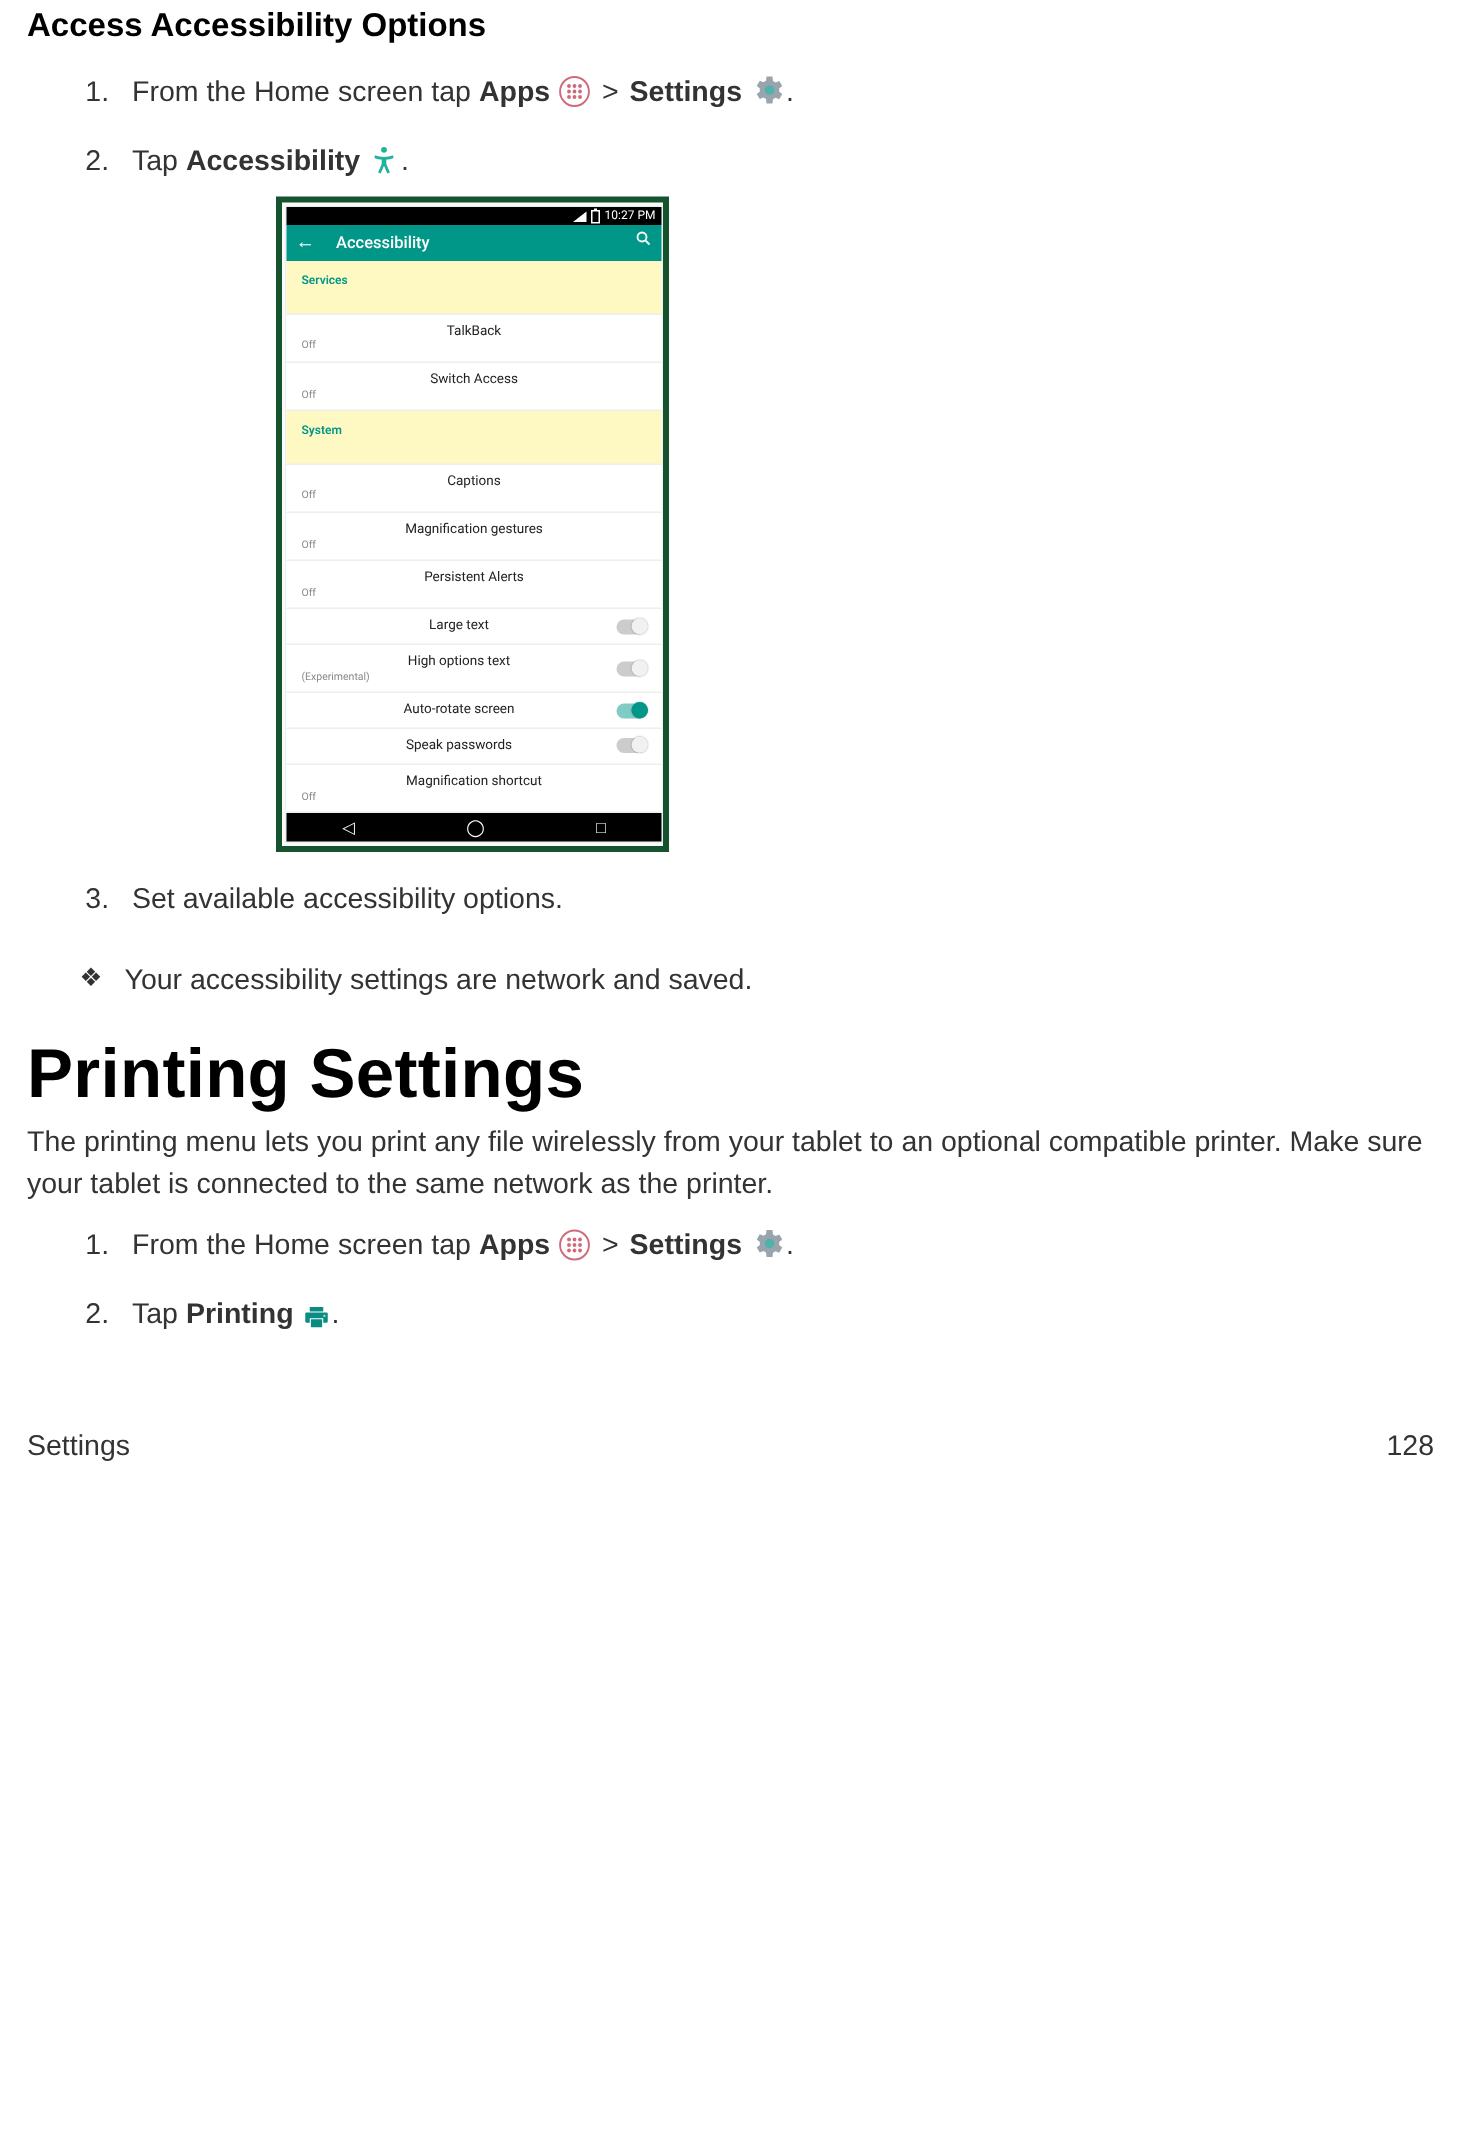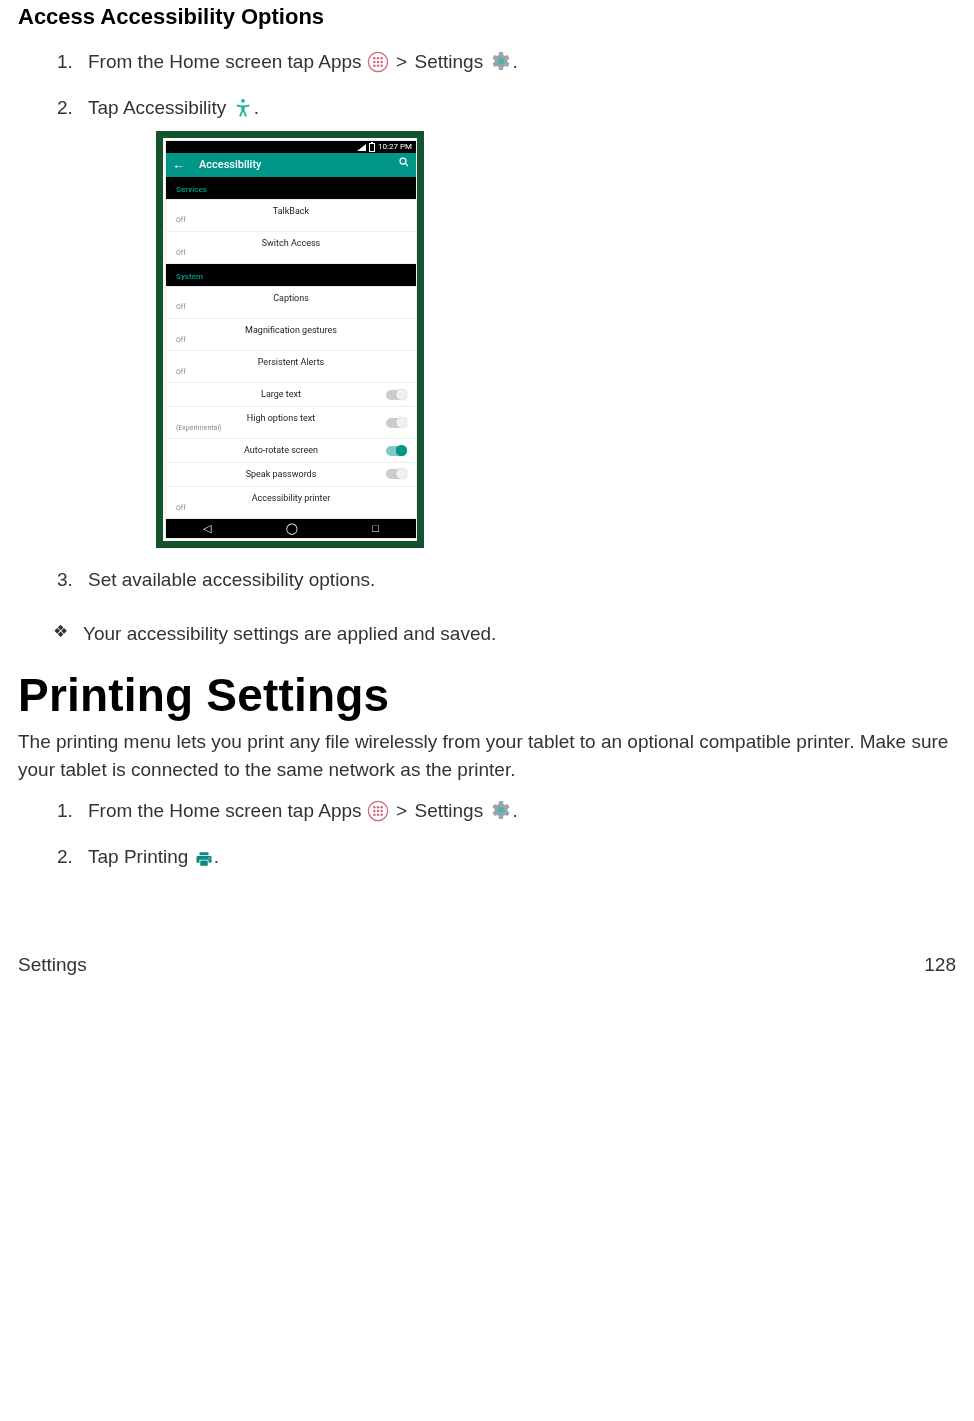--- a/index.html
+++ b/index.html
@@ -37,21 +37,21 @@
     padding-left: 60px;
     margin: 0;
   }
   ol.steps > li {
     padding-left: 10px;
     margin: 14px 0 18px 0;
     line-height: 1.45;
   }
   ol.steps li::marker { color: #333; }
   .sep { display:inline-block; padding: 0 2px; }
-  .bold { font-weight: normal; margin-top: 20px; }
+  .bold { font-weight: bold; margin-top: 20px; }
   p.body-text { margin: 4px 0 10px 0; line-height: 1.45; }
 
   
   .icon {
     display: inline-block;
     vertical-align: -5px;
   }
   .apps-icon svg, .settings-icon svg, .acc-icon svg, .print-icon svg {
     display:block;
   }
@@ -72,23 +72,23 @@
     position: absolute;
     left: 0;
     top: 0;
     color: #333;
     font-size: 17px;
     line-height: 1.4;
   }
 
   
   .shot-wrap {
-    margin: 10px 0 10px 68px;
+    margin: 10px 0 10px 96px;
     width: 250px;
-    border: 7px solid #14532d;
+    border: 4px solid #14532d;
     padding: 2px;
     background: #fafafa;
   }
   .shot { width: 100%; background: #fff; border: 1px solid #eee; font-family: Roboto, Arial, sans-serif; }
   .statusbar {
     background: #000; color:#fff; height:12px; font-size:8px;
     display:flex; justify-content:flex-end; align-items:center;
     padding: 0 4px;
     gap: 3px;
   }
@@ -96,21 +96,21 @@
   .statusbar .batt { width:4px;height:7px;border:1px solid #fff;position:relative;}
   .statusbar .batt::before{content:"";position:absolute;top:-2px;left:1px;width:2px;height:1px;background:#fff;}
   .appbar {
     background:#009688;color:#fff;height:24px;display:flex;align-items:center;
     padding:0 6px;font-size:11px;font-weight:500;
   }
   .appbar .back{font-size:13px;margin-right:14px;}
   .appbar .spacer{flex:1;}
   .appbar .srch{font-size:12px;}
   .s-body{background:#fafafa;padding:0;}
-  .s-cat{color:#009688;font-size:8px;font-weight:600;padding:7px 10px 3px;background:#000000;border-bottom:1px solid #eee;}
+  .s-cat{color:#009688;font-size:8px;font-weight:600;padding:7px 10px 16px;background:#fef9c3;border-bottom:1px solid #eee;}
   .s-row{background:#fff;border-bottom:1px solid #eee;padding:6px 10px;display:flex;align-items:center;}
   .s-row .txt{flex:1;}
   .s-row .t{font-size:9px;color:#222;line-height:1.2;text-align:center;}
   .s-row .sub{font-size:7px;color:#888;line-height:1.2;}
   .sw{width:20px;height:10px;border-radius:5px;background:#ccc;position:relative;flex-shrink:0;}
   .sw::after{content:"";position:absolute;width:11px;height:11px;border-radius:50%;background:#f1f1f1;top:-1px;right:-1px;box-shadow:0 0 1px rgba(0,0,0,.4);}
   .sw.on{background:#80cbc4;}
   .sw.on::after{background:#009688;right:-1px;}
   .navbar{background:#000;height:19px;display:flex;justify-content:space-around;align-items:center;}
   .navbar span{color:#fff;font-size:11px;}
@@ -246,42 +246,42 @@
                 <div class="sw on"></div>
               </div>
             <div class="s-row">
                 <div class="txt">
                   <div class="t">Speak passwords</div>
                 </div>
                 <div class="sw"></div>
               </div>
             <div class="s-row">
                 <div class="txt">
-                  <div class="t">Accessibility printer</div>
+                  <div class="t">Magnification shortcut</div>
                   <div class="sub">Off</div>
                 </div>
               </div>
           </div>
           <div class="navbar">
             <span>◁</span>
             <span>◯</span>
             <span>□</span>
           </div>
         </div>
       </div>
     </li>
 
     <li>
       <span>Set available accessibility options.</span>
     </li>
   </ol>
 
   <ul class="diamond">
     <li>
-      <span>Your accessibility settings are applied and saved.</span>
+      <span>Your accessibility settings are network and saved.</span>
     </li>
   </ul>
 
   <h1 class="big-heading">Printing Settings</h1>
   <p class="body-text">The printing menu lets you print any file wirelessly from your tablet to an optional compatible printer. Make sure your tablet is connected to the same network as the printer.</p>
 
   <ol class="steps">
     <li>
       <span>From the Home screen tap </span><span class="bold">Apps</span>
       <span class="icon apps-icon">

